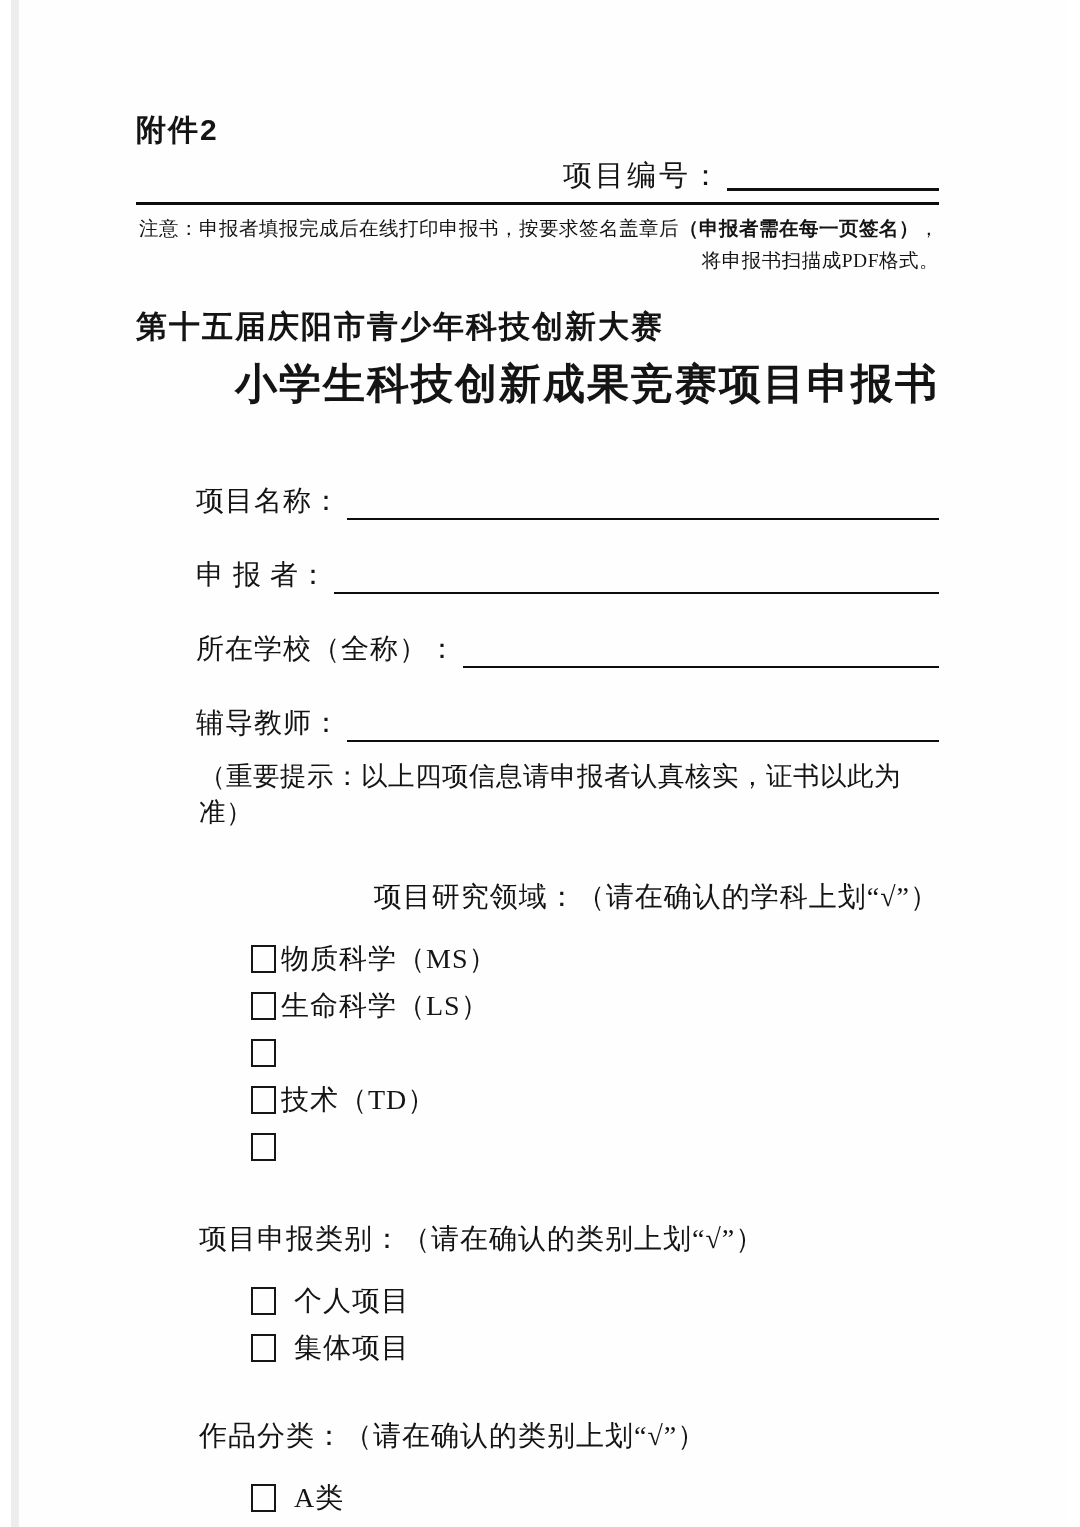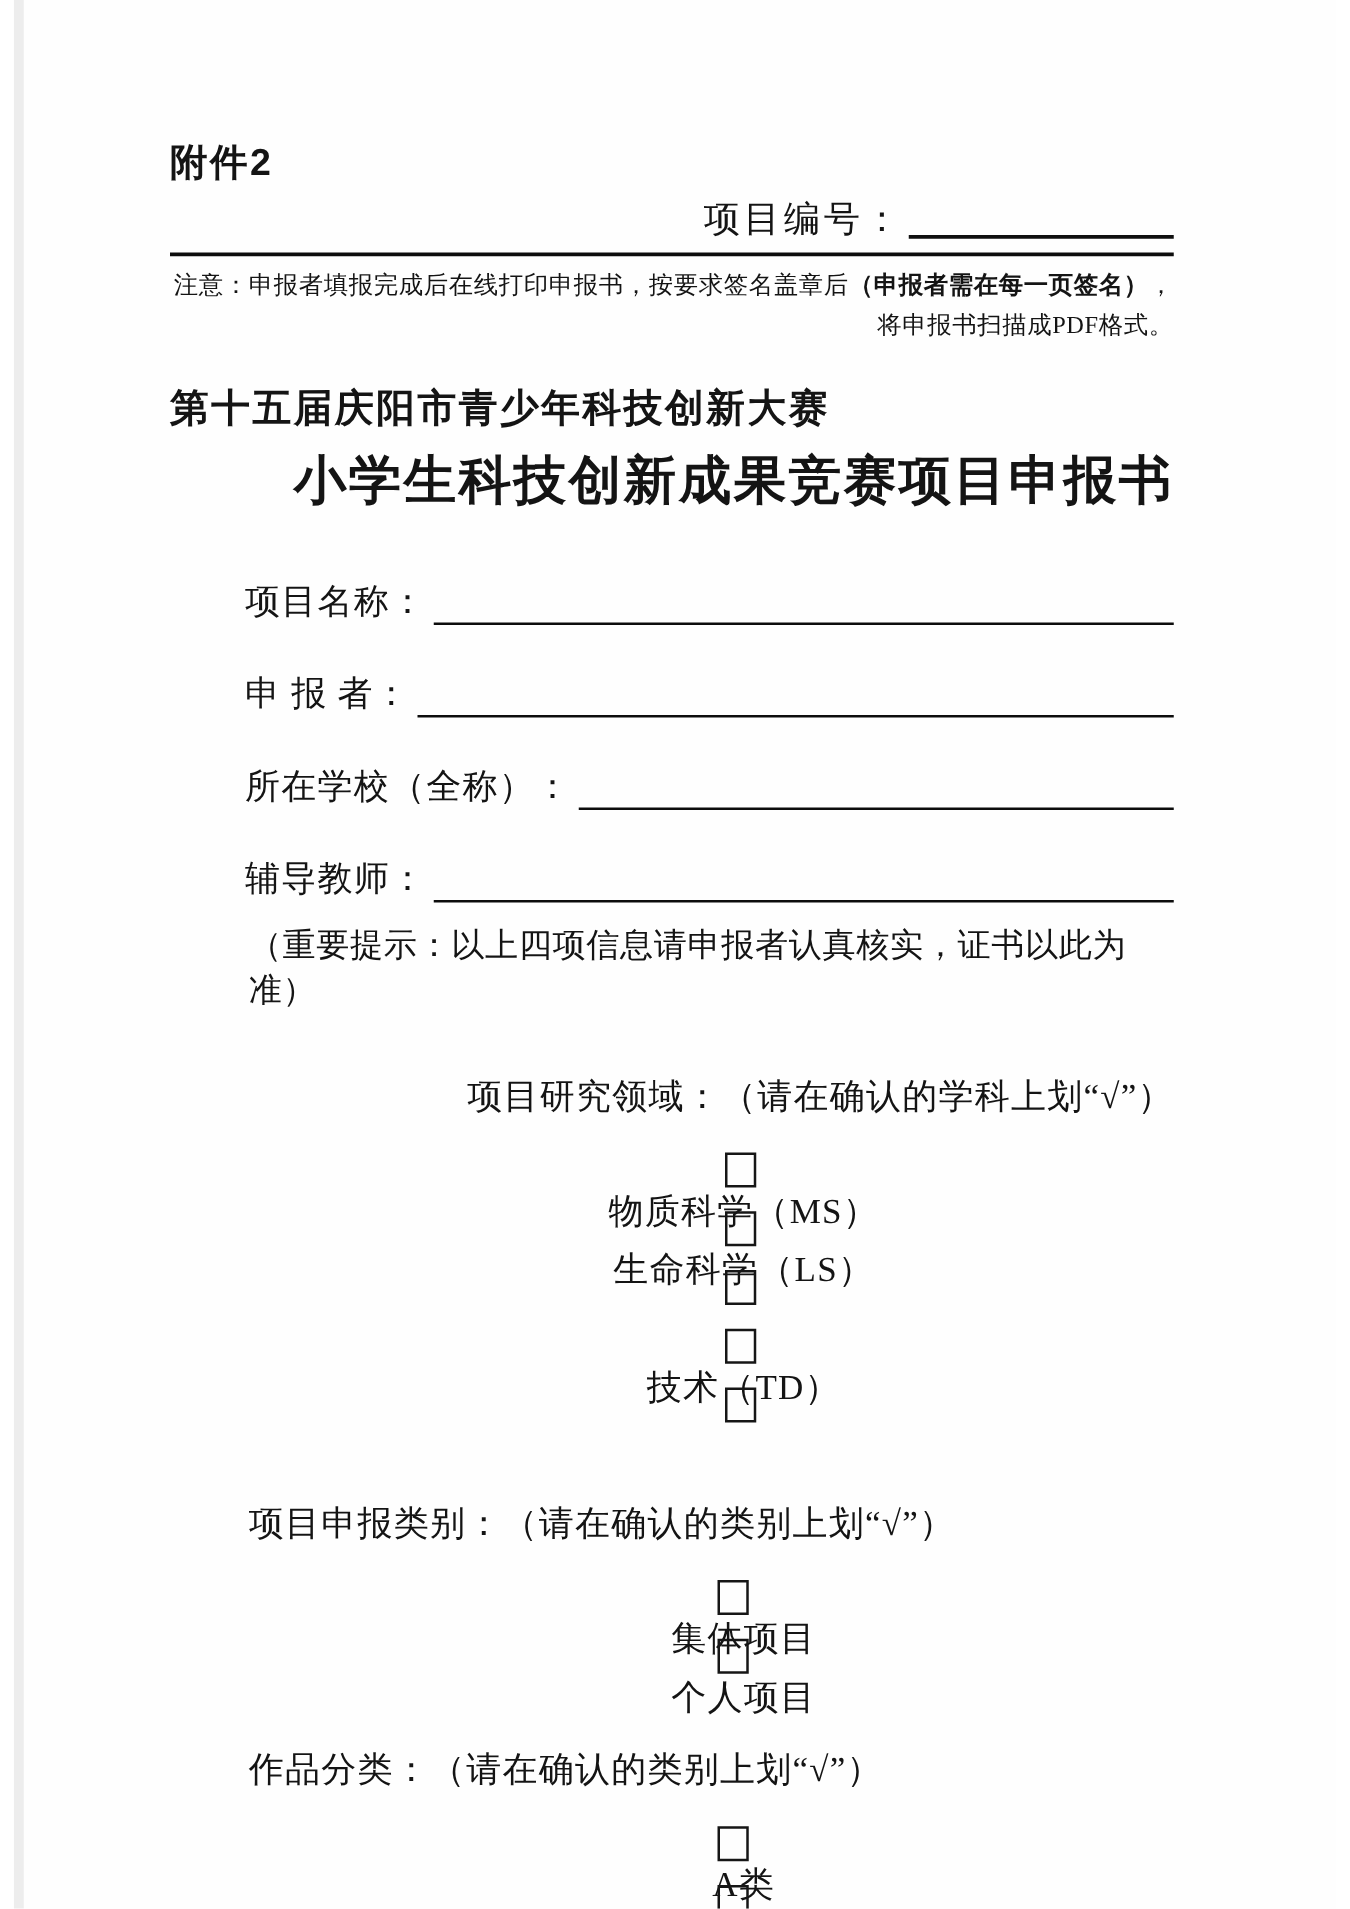--- a/index.html
+++ b/index.html
@@ -46,21 +46,21 @@
   .title1{
     margin-top:30px;
     font-family:"Liberation Sans","DejaVu Sans",sans-serif;
     font-weight:bold; font-size:31px; letter-spacing:2px;
   }
   .title2{
     text-align:right; margin-top:8px;
     font-family:"Liberation Sans","DejaVu Sans",sans-serif;
     font-weight:bold; font-size:42px; letter-spacing:2px;
   }
-  .fields{ margin-top:52px; padding-left:60px; }
+  .fields{ margin-top:72px; padding-left:60px; }
   .field-row{
     display:flex; align-items:flex-end;
     font-size:28px; height:36px; margin-bottom:38px;
     letter-spacing:1px;
   }
   .field-row:last-child{ margin-bottom:0; }
   .field-label{ white-space:nowrap; }
   .field-line{
     flex:1; border-bottom:2.5px solid #0d0d0d; height:34px; margin-left:6px;
   }
@@ -71,21 +71,20 @@
   .section{ padding-left:63px; }
   .sec-research{ margin-top:48px;text-align:right; }
   .sec-category{ margin-top:56px; }
   .sec-class{ margin-top:52px; }
   .sec-heading{ font-size:28px; letter-spacing:1px; }
   .options{ margin-top:26px; padding-left:52px; }
   .opt-row{
     display:flex; align-items:center;
     font-size:28px; height:34px; margin-bottom:13px;
     letter-spacing:1px;
-    flex-direction:column;
   }
   .checkbox{
     display:inline-block; width:25px; height:28px;
     border:2.5px solid #161616; flex:0 0 auto;
   }
   .gap-sm{ margin-right:5px; }
   .gap-lg{ margin-right:18px; }
 </style>
 </head>
 <body>
@@ -149,25 +148,25 @@
         <span class="checkbox gap-sm"></span>
       </div>
     </div>
   </div>
 
   <div class="section sec-category">
     <div class="sec-heading">项目申报类别：（请在确认的类别上划“√”）</div>
     <div class="options">
       <div class="opt-row">
         <span class="checkbox gap-lg"></span>
-        <span>集体项目</span>
+        <span>个人项目</span>
       </div>
       <div class="opt-row">
         <span class="checkbox gap-lg"></span>
-        <span>个人项目</span>
+        <span>集体项目</span>
       </div>
     </div>
   </div>
 
   <div class="section sec-class">
     <div class="sec-heading">作品分类：（请在确认的类别上划“√”）</div>
     <div class="options">
       <div class="opt-row">
         <span class="checkbox gap-lg"></span>
         <span>A类</span>

